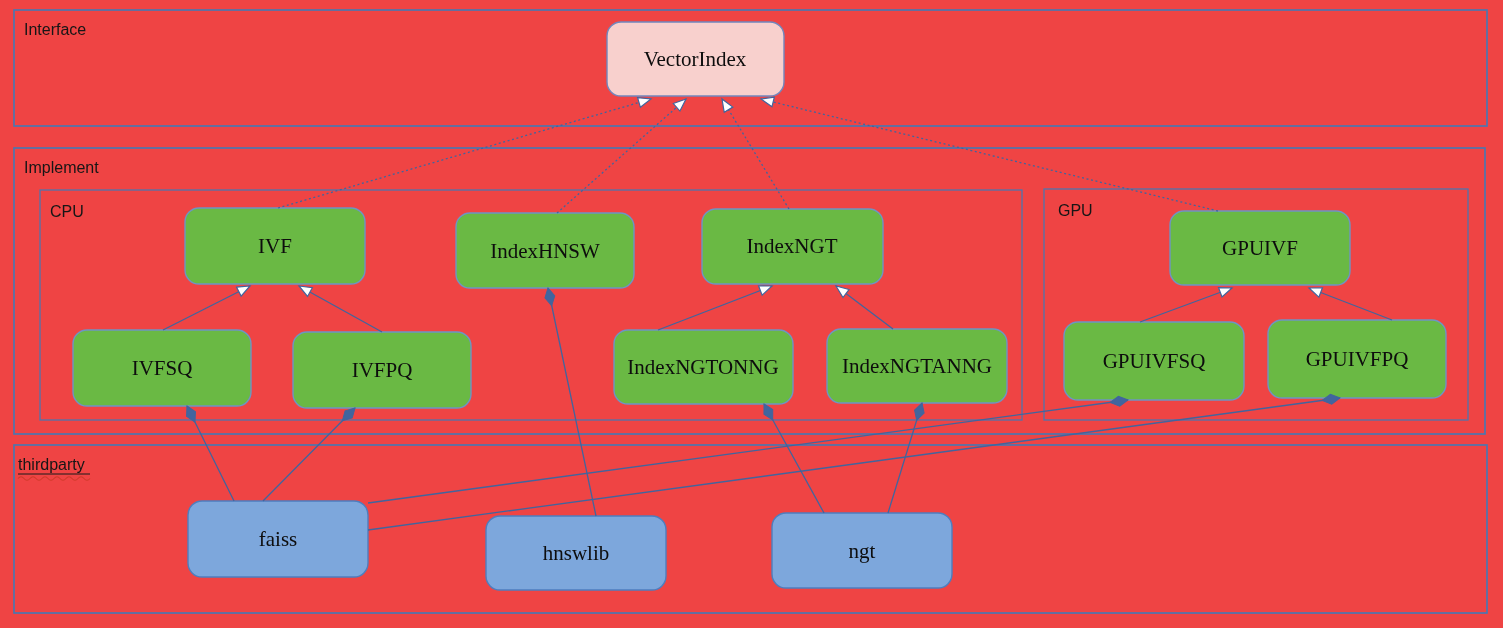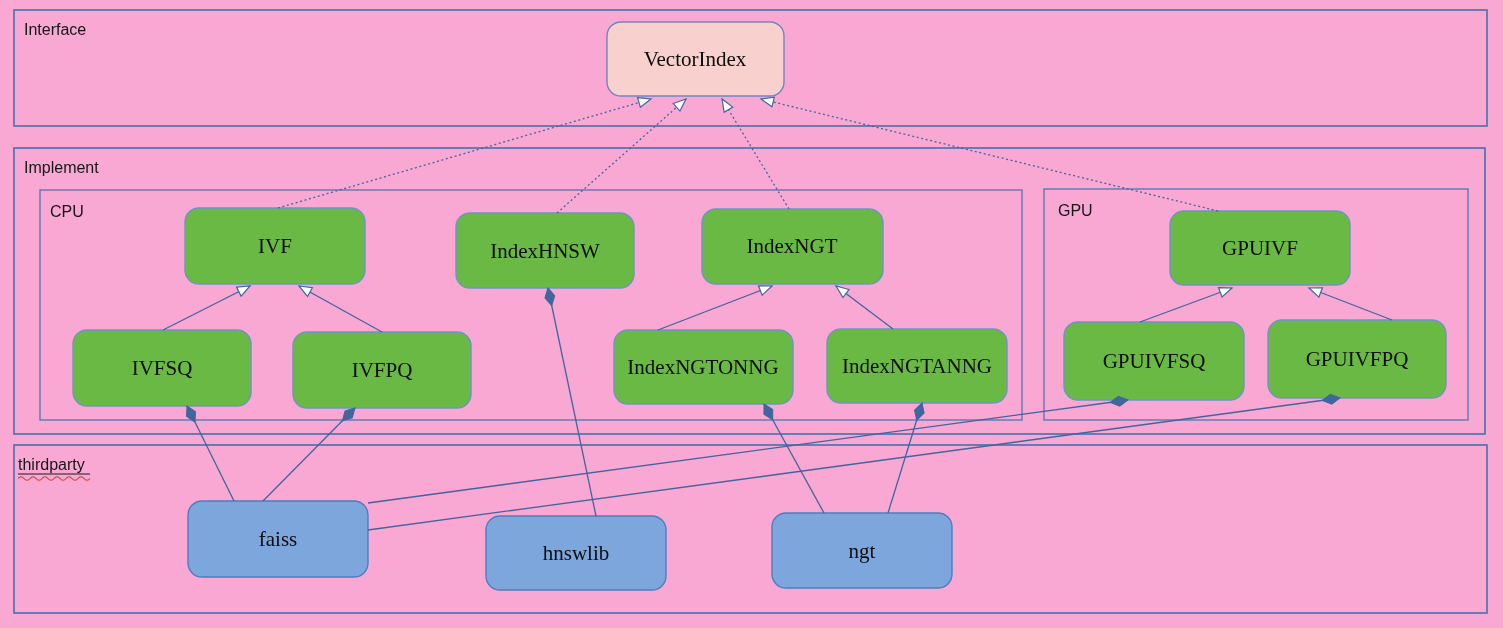--- a/index.html
+++ b/index.html
@@ -1,16 +1,16 @@
 <!DOCTYPE html>
 <html style="--green_fill: #6ab944; --green_stroke: #6f94c3; --blue_fill: #7da7dc; --blue_stroke: #4d7ebf; --pink_fill: #f8d0cd; --pink_stroke: #7286bd; --line_color: #41659e; --container_stroke: #4d76ae; --spellcheck_red: #d03a2a;"><head>
 <meta charset="utf-8">
 <style>
   html, body { margin: 0; padding: 0; background: #ffffff; }
-  .stage { position: relative; width: 1503px; height: 628px; background: #f9a8d4; }
+  .stage { position: relative; width: 1503px; height: 628px; background: #ef4444; }
   svg { display: block; }
 
   .container-rect { fill: none; stroke: var(--container_stroke); stroke-width: 1.7; }
   .subcontainer-rect { fill: none; stroke: var(--container_stroke); stroke-width: 1.3; }
   .container-label {
     font-family: "Liberation Sans", sans-serif;
     font-size: 16px; fill: #161616;
   }
   .node-rect { stroke-width: 1.4; }
   .green { fill: var(--green_fill); stroke: var(--green_stroke); }

